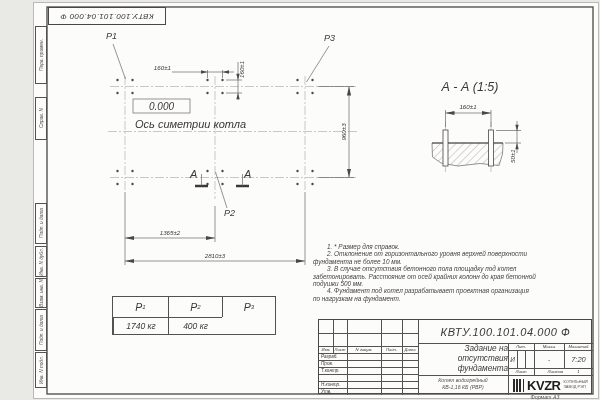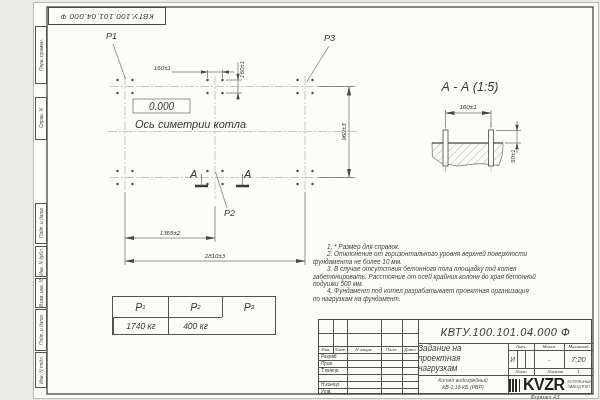--- a/index.html
+++ b/index.html
@@ -275,24 +275,24 @@
     <div class="tx" style="left:83px;top:26px;width:16px;height:7px;font-size:4.2px;">Дата</div>
 
     <div class="tx" style="left:2px;top:33px;width:26px;height:7px;font-size:4.6px;justify-content:flex-start;">Разраб.</div>
     <div class="tx" style="left:2px;top:40px;width:26px;height:7px;font-size:4.6px;justify-content:flex-start;">Пров.</div>
     <div class="tx" style="left:2px;top:47px;width:26px;height:7px;font-size:4.6px;justify-content:flex-start;">Т.контр.</div>
     <div class="tx" style="left:2px;top:61px;width:26px;height:7px;font-size:4.6px;justify-content:flex-start;">Н.контр.</div>
     <div class="tx" style="left:2px;top:68px;width:26px;height:7px;font-size:4.6px;justify-content:flex-start;">Утв.</div>
 
     <div class="tx" style="left:99px;top:0;width:175px;height:23px;font-size:11px;letter-spacing:0.6px;">КВТУ.100.101.04.000  Ф</div>
 
-    <div class="abs" style="left:99px;top:24px;width:90px;height:31px;text-align:left;font-size:8.2px;line-height:10px;">
+    <div class="abs" style="left:99px;top:24px;width:90px;height:31px;text-align:right;font-size:8.2px;line-height:10px;">
       <div>Задание на</div>
-      <div>проектная</div>
-      <div>нагрузкам</div>
+      <div>отсутствия</div>
+      <div>фундамента</div>
     </div>
 
     <div class="abs" style="left:99px;top:57px;width:90px;text-align:center;font-size:5.2px;line-height:6.5px;color:#55514d;">
       <div>Котел водогрейный</div>
       <div>КВ-1,16 КБ (РВР)</div>
     </div>
 
     <div class="tx" style="left:189px;top:23px;width:26px;height:7px;font-size:4.3px;">Лит.</div>
     <div class="tx" style="left:215px;top:23px;width:30px;height:7px;font-size:4.3px;">Масса</div>
     <div class="tx" style="left:245px;top:23px;width:29px;height:7px;font-size:4.3px;">Масштаб</div>
@@ -301,21 +301,21 @@
     <div class="tx" style="left:245px;top:30px;width:29px;height:18px;font-size:7.5px;">7:20</div>
 
     <div class="tx" style="left:189px;top:48px;width:26px;height:7px;font-size:4.3px;">Лист</div>
     <div class="tx" style="left:215px;top:48px;width:59px;height:7px;font-size:4.3px;gap:14px;">
       <span>Листов</span>
       <span>1</span>
     </div>
 
     <div class="tx" style="left:189px;top:55px;width:85px;height:20px;gap:3px;font-style:normal;">
       <span style="display:inline-block;width:11px;height:13px;background:repeating-linear-gradient(90deg,#2b2926 0 2px,#fcfcfa 2px 3.2px);"></span>
-      <span style="font-weight:bold;font-size:16px;letter-spacing:-0.5px;color:#1f1d1b;">KVZR</span>
+      <span style="font-weight:bold;font-size:13px;letter-spacing:-0.5px;color:#1f1d1b;">KVZR</span>
       <span style="font-size:3.9px;line-height:4.6px;text-align:left;color:#55514d;">
         <span style="display:block;">КОТЕЛЬНЫЙ</span>
         <span style="display:block;">ЗАВОД РЭП</span>
       </span>
     </div>
   </div>
 
   <div class="abs fmt">Формат А3</div>
 </div>
 

